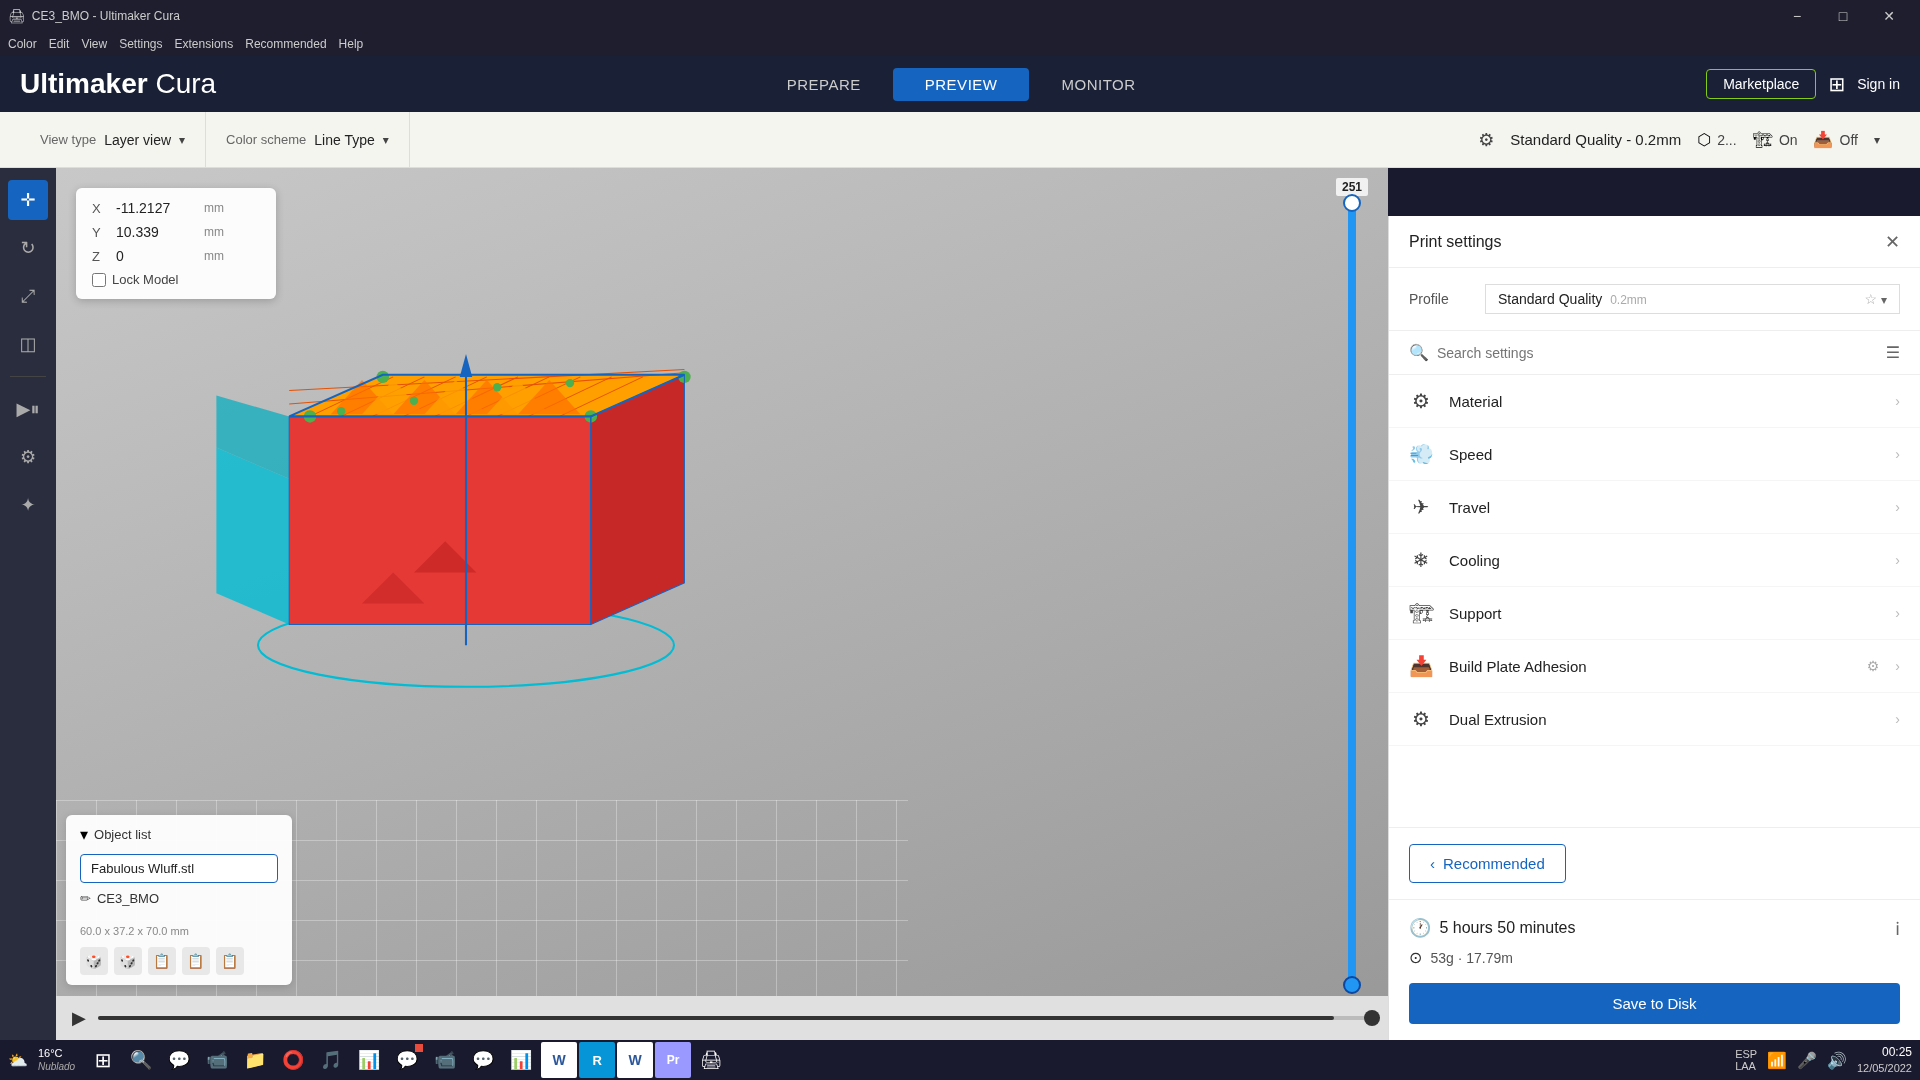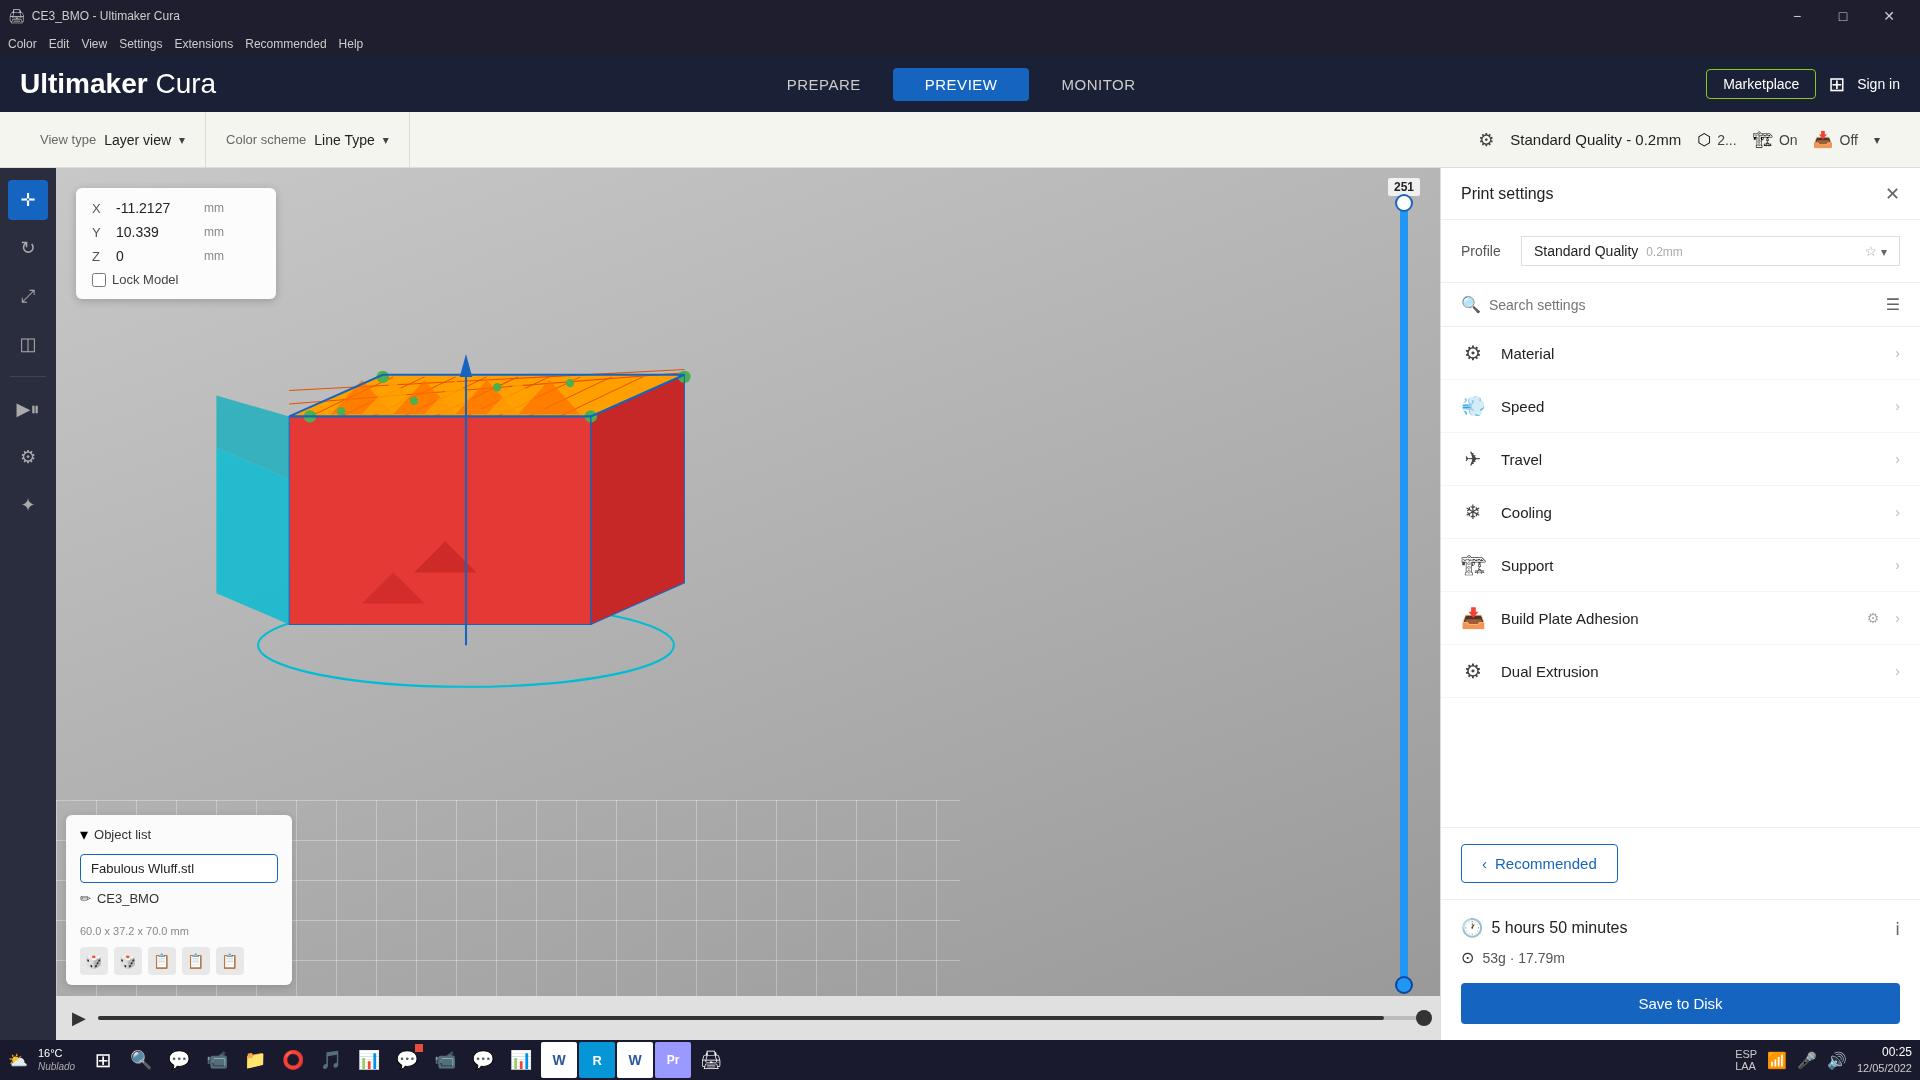--- a/index.html
+++ b/index.html
@@ -177,25 +177,26 @@
       color: #222;
       width: 80px;
     }
     .coord-unit { font-size: 12px; color: #888; }
     .lock-row { display: flex; align-items: center; gap: 6px; margin-top: 4px; }
     .lock-checkbox { width: 14px; height: 14px; }
     .lock-label { font-size: 13px; color: #444; }
 
     
     #right-panel {
-      width: 480px;
+      width: 532px;
       background: #fff;
       border-left: 1px solid #ddd;
       display: flex;
       flex-direction: column;
+      margin-top: 48px;
     }
 
     
     #print-settings-header {
       height: 52px;
       background: #fff;
       border-bottom: 1px solid #eee;
       display: flex;
       align-items: center;
       justify-content: space-between;
@@ -203,21 +204,21 @@
     }
     .print-settings-title { font-size: 16px; color: #222; font-weight: 500; }
     .close-btn { background: none; border: none; font-size: 18px; color: #666; cursor: pointer; }
 
     
     #profile-row {
       display: flex;
       align-items: center;
       padding: 16px 20px;
       border-bottom: 1px solid #eee;
-      gap: 0;
+      gap: 16px;
     }
     .profile-label { font-size: 14px; color: #555; min-width: 60px; }
     .profile-select {
       flex: 1;
       border: 1px solid #ddd;
       border-radius: 0;
       padding: 6px 12px;
       font-size: 14px;
       display: flex;
       align-items: center;

